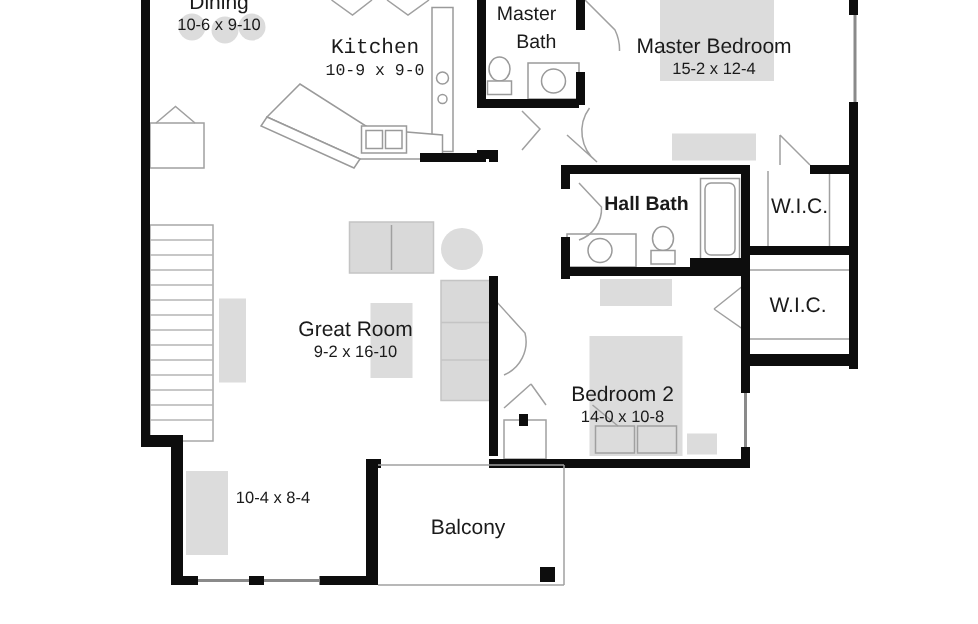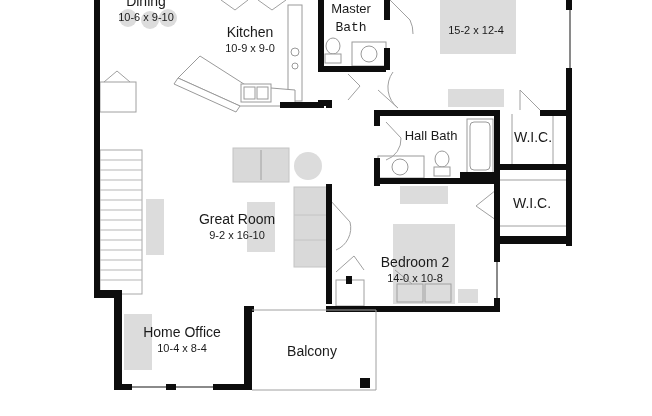--- a/index.html
+++ b/index.html
@@ -171,36 +171,37 @@
     <line x1="376" y1="310" x2="376" y2="390"></line>
     <line x1="252" y1="390" x2="376" y2="390"></line>
   </g>
 </svg>
 
 <div class="lbl" style="left:146px; top:-7px;">
   <span class="name">Dining</span>
   <span class="dim">10-6 x 9-10</span>
 </div>
 
-<div class="lbl" style="left:250px; top:24px;">
+<div class="lbl" style="left:250px; top:24px;font-family:Liberation Mono, monospace;">
   <span class="name">Kitchen</span>
   <span class="dim">10-9 x 9-0</span>
 </div>
 
-<div class="lbl" style="left:351px; top:2px;">
+<div class="lbl" style="left:351px; top:2px;text-align:right;">
   <span class="name" style="font-size:13px;">Master</span>
-  <span class="name" style="font-size:13px; margin-top:4px;font-family:Liberation Mono, monospace;">Bath</span>
+  <span class="name" style="font-size:13px; margin-top:4px;">Bath</span>
 </div>
 
 <div class="lbl" style="left:476px; top:22px;">
+  <span class="name">Master Bedroom</span>
   <span class="dim">15-2 x 12-4</span>
 </div>
 
 <div class="lbl" style="left:431px; top:129px;">
-  <span class="name" style="font-size:13px;">Hall Bath</span>
+  <span class="name" style="font-size:13px;font-weight:bold;">Hall Bath</span>
 </div>
 
 <div class="lbl" style="left:533px; top:129px;">
   <span class="name">W.I.C.</span>
 </div>
 
 <div class="lbl" style="left:532px; top:195px;">
   <span class="name">W.I.C.</span>
 </div>
 
@@ -208,19 +209,18 @@
   <span class="name">Great Room</span>
   <span class="dim">9-2 x 16-10</span>
 </div>
 
 <div class="lbl" style="left:415px; top:231px;margin-top:23px;">
   <span class="name">Bedroom 2</span>
   <span class="dim">14-0 x 10-8</span>
 </div>
 
 <div class="lbl" style="left:182px; top:324px;">
-  <span class="name">Home Office</span>
   <span class="dim">10-4 x 8-4</span>
 </div>
 
 <div class="lbl" style="left:312px; top:343px;">
   <span class="name">Balcony</span>
 </div>
 
 </body></html>

